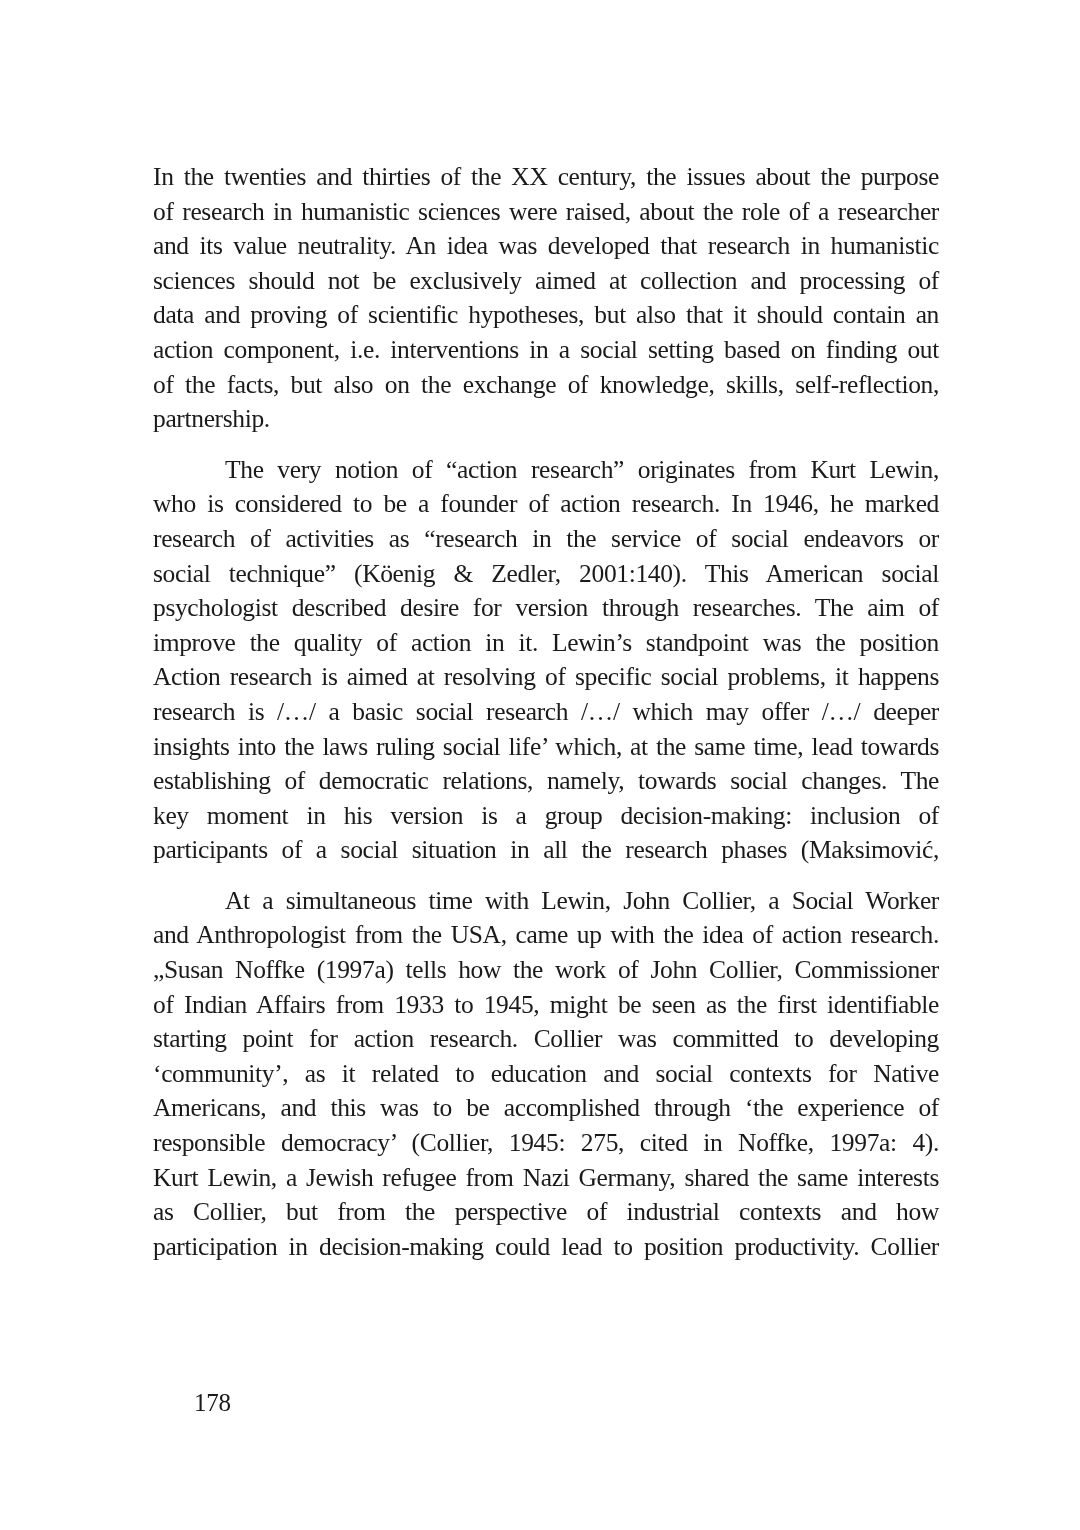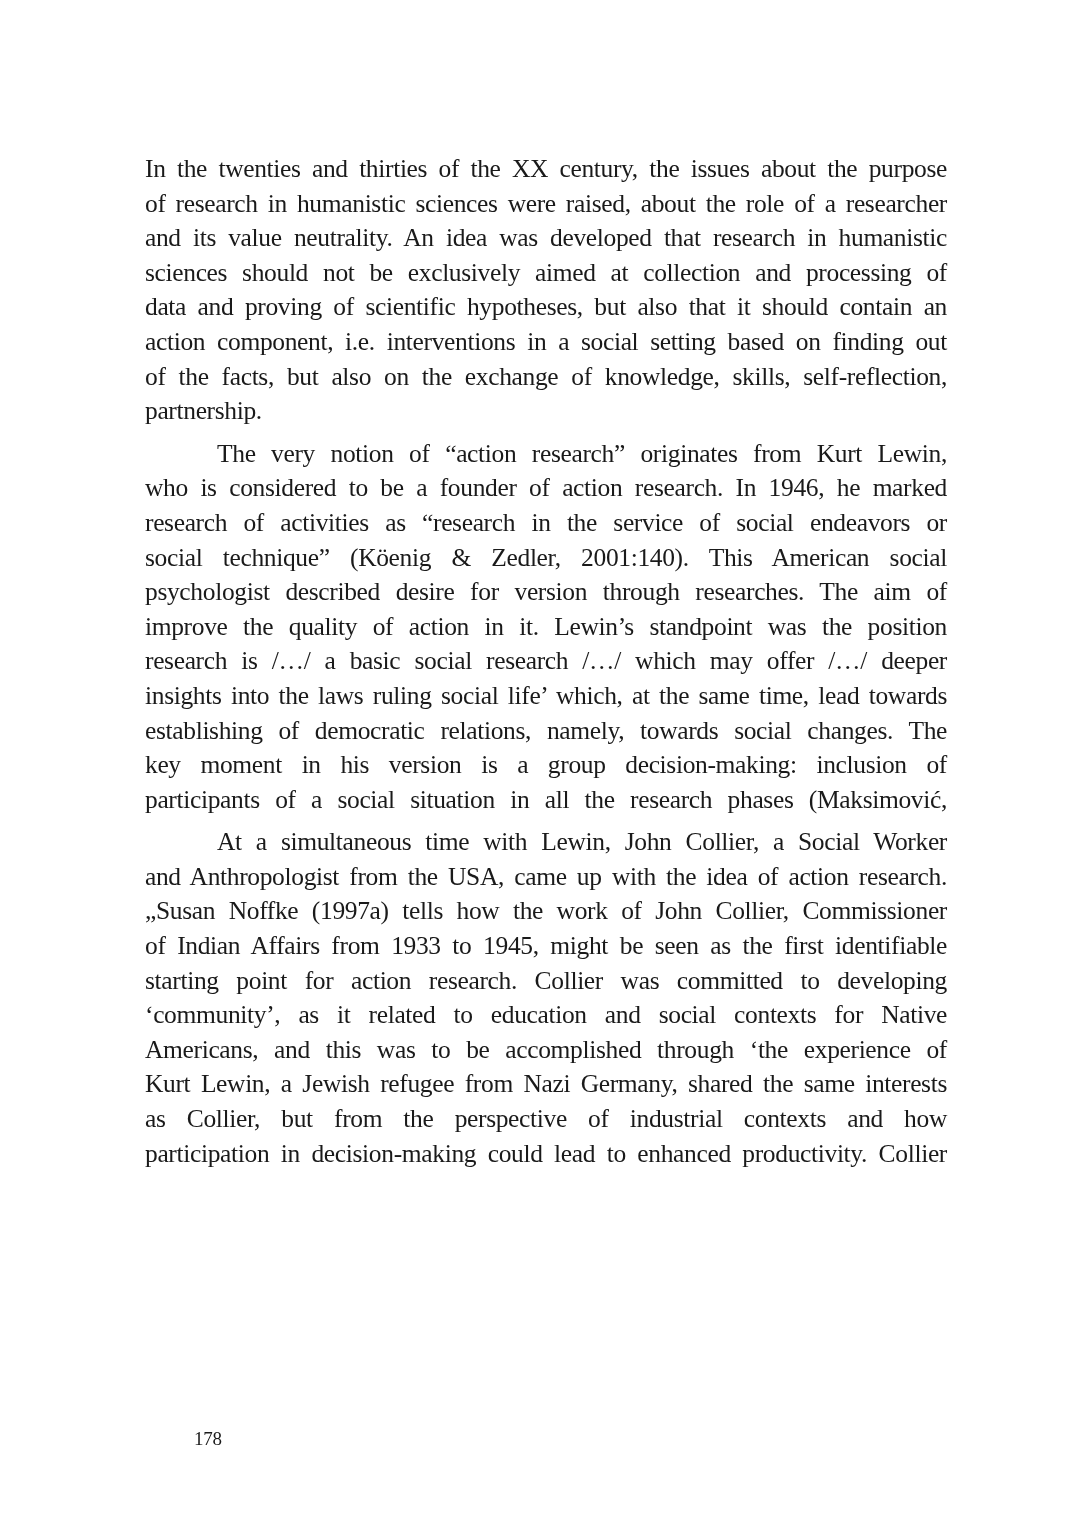--- a/index.html
+++ b/index.html
@@ -15,21 +15,21 @@
       font-family: "Liberation Serif", "DejaVu Serif", serif;
       color: #1a1a1a;
     }
     .page {
       position: absolute;
       left: 137px;
       top: 144px;
       width: 818px;
     }
     .paragraph {
-      margin: 8px;
+      margin: 16px;
     }
     .line {
       display: block;
       height: 34.6px;
       line-height: 34.6px;
       font-size: 25.5px;
       white-space: nowrap;
       text-align: justify;
       text-align-last: justify;
       letter-spacing: -0.35px;
@@ -37,22 +37,22 @@
     }
     .line.last {
       text-align-last: left;
     }
     .line.indent {
       padding-left: 72px;
     }
     .page-number {
       position: absolute;
       left: 194px;
-      top: 1422px;
-      font-size: 19px;
+      top: 1386px;
+      font-size: 25px;
       line-height: 34px;
       letter-spacing: -0.3px;
     }
   </style>
 </head>
 <body>
 
 <div class="page" id="page-body">
     <div class="paragraph">
       <span class="line">In the twenties and thirties of the XX century, the issues about the purpose</span>
@@ -64,33 +64,35 @@
       <span class="line">of the facts, but also on the exchange of knowledge, skills, self-reflection,</span>
       <span class="line last">partnership.</span>
     </div>
     <div class="paragraph">
       <span class="line indent">The very notion of “action research” originates from Kurt Lewin,</span>
       <span class="line">who is considered to be a founder of action research. In 1946, he marked</span>
       <span class="line">research of activities as “research in the service of social endeavors or</span>
       <span class="line">social technique” (Köenig &amp; Zedler, 2001:140). This American social</span>
       <span class="line">psychologist described desire for version through researches. The aim of</span>
       <span class="line">improve the quality of action in it. Lewin’s standpoint was the position</span>
+      <span class="line">Action research is aimed at resolving of specific social problems, it happens</span>
       <span class="line">research is /…/ a basic social research /…/ which may offer /…/ deeper</span>
       <span class="line">insights into the laws ruling social life’ which, at the same time, lead towards</span>
       <span class="line">establishing of democratic relations, namely, towards social changes. The</span>
       <span class="line">key moment in his version is a group decision-making: inclusion of</span>
       <span class="line">participants of a social situation in all the research phases (Maksimović,</span>
     </div>
     <div class="paragraph">
       <span class="line indent">At a simultaneous time with Lewin, John Collier, a Social Worker</span>
       <span class="line">and Anthropologist from the USA, came up with the idea of action research.</span>
       <span class="line">„Susan Noffke (1997a) tells how the work of John Collier, Commissioner</span>
       <span class="line">of Indian Affairs from 1933 to 1945, might be seen as the first identifiable</span>
       <span class="line">starting point for action research. Collier was committed to developing</span>
       <span class="line">‘community’, as it related to education and social contexts for Native</span>
       <span class="line">Americans, and this was to be accomplished through ‘the experience of</span>
+      <span class="line">responsible democracy’ (Collier, 1945: 275, cited in Noffke, 1997a: 4).</span>
       <span class="line">Kurt Lewin, a Jewish refugee from Nazi Germany, shared the same interests</span>
       <span class="line">as Collier, but from the perspective of industrial contexts and how</span>
-      <span class="line">participation in decision-making could lead to enhanced productivity. Collier</span>
+      <span class="line">participation in decision-making could lead to position productivity. Collier</span>
     </div>
   </div>
 
 <div class="page-number">178</div>
 
 </body></html>

